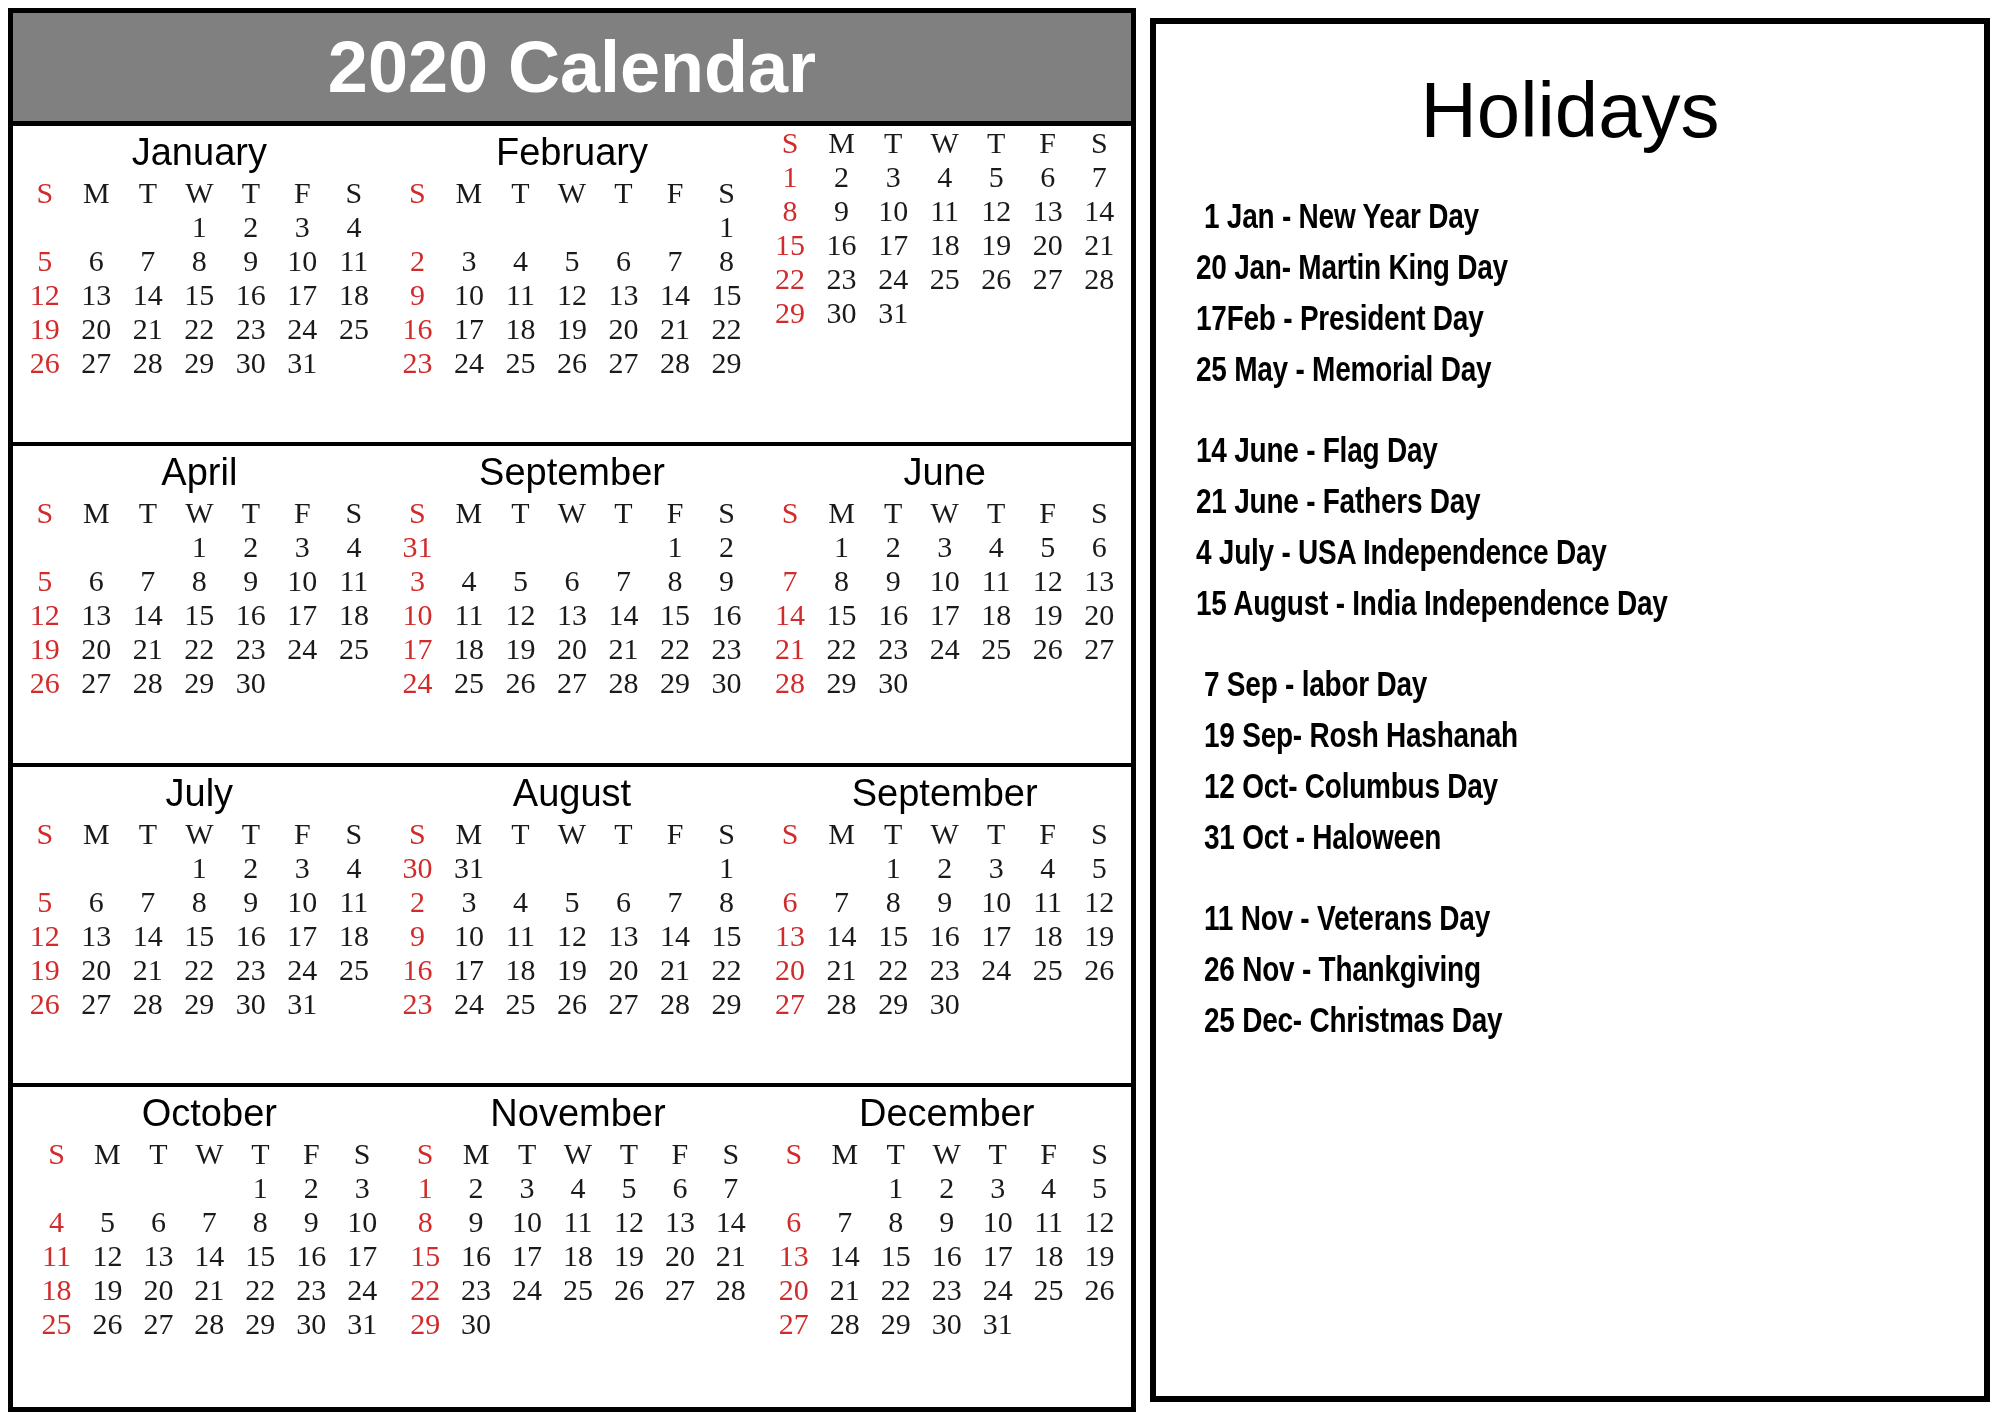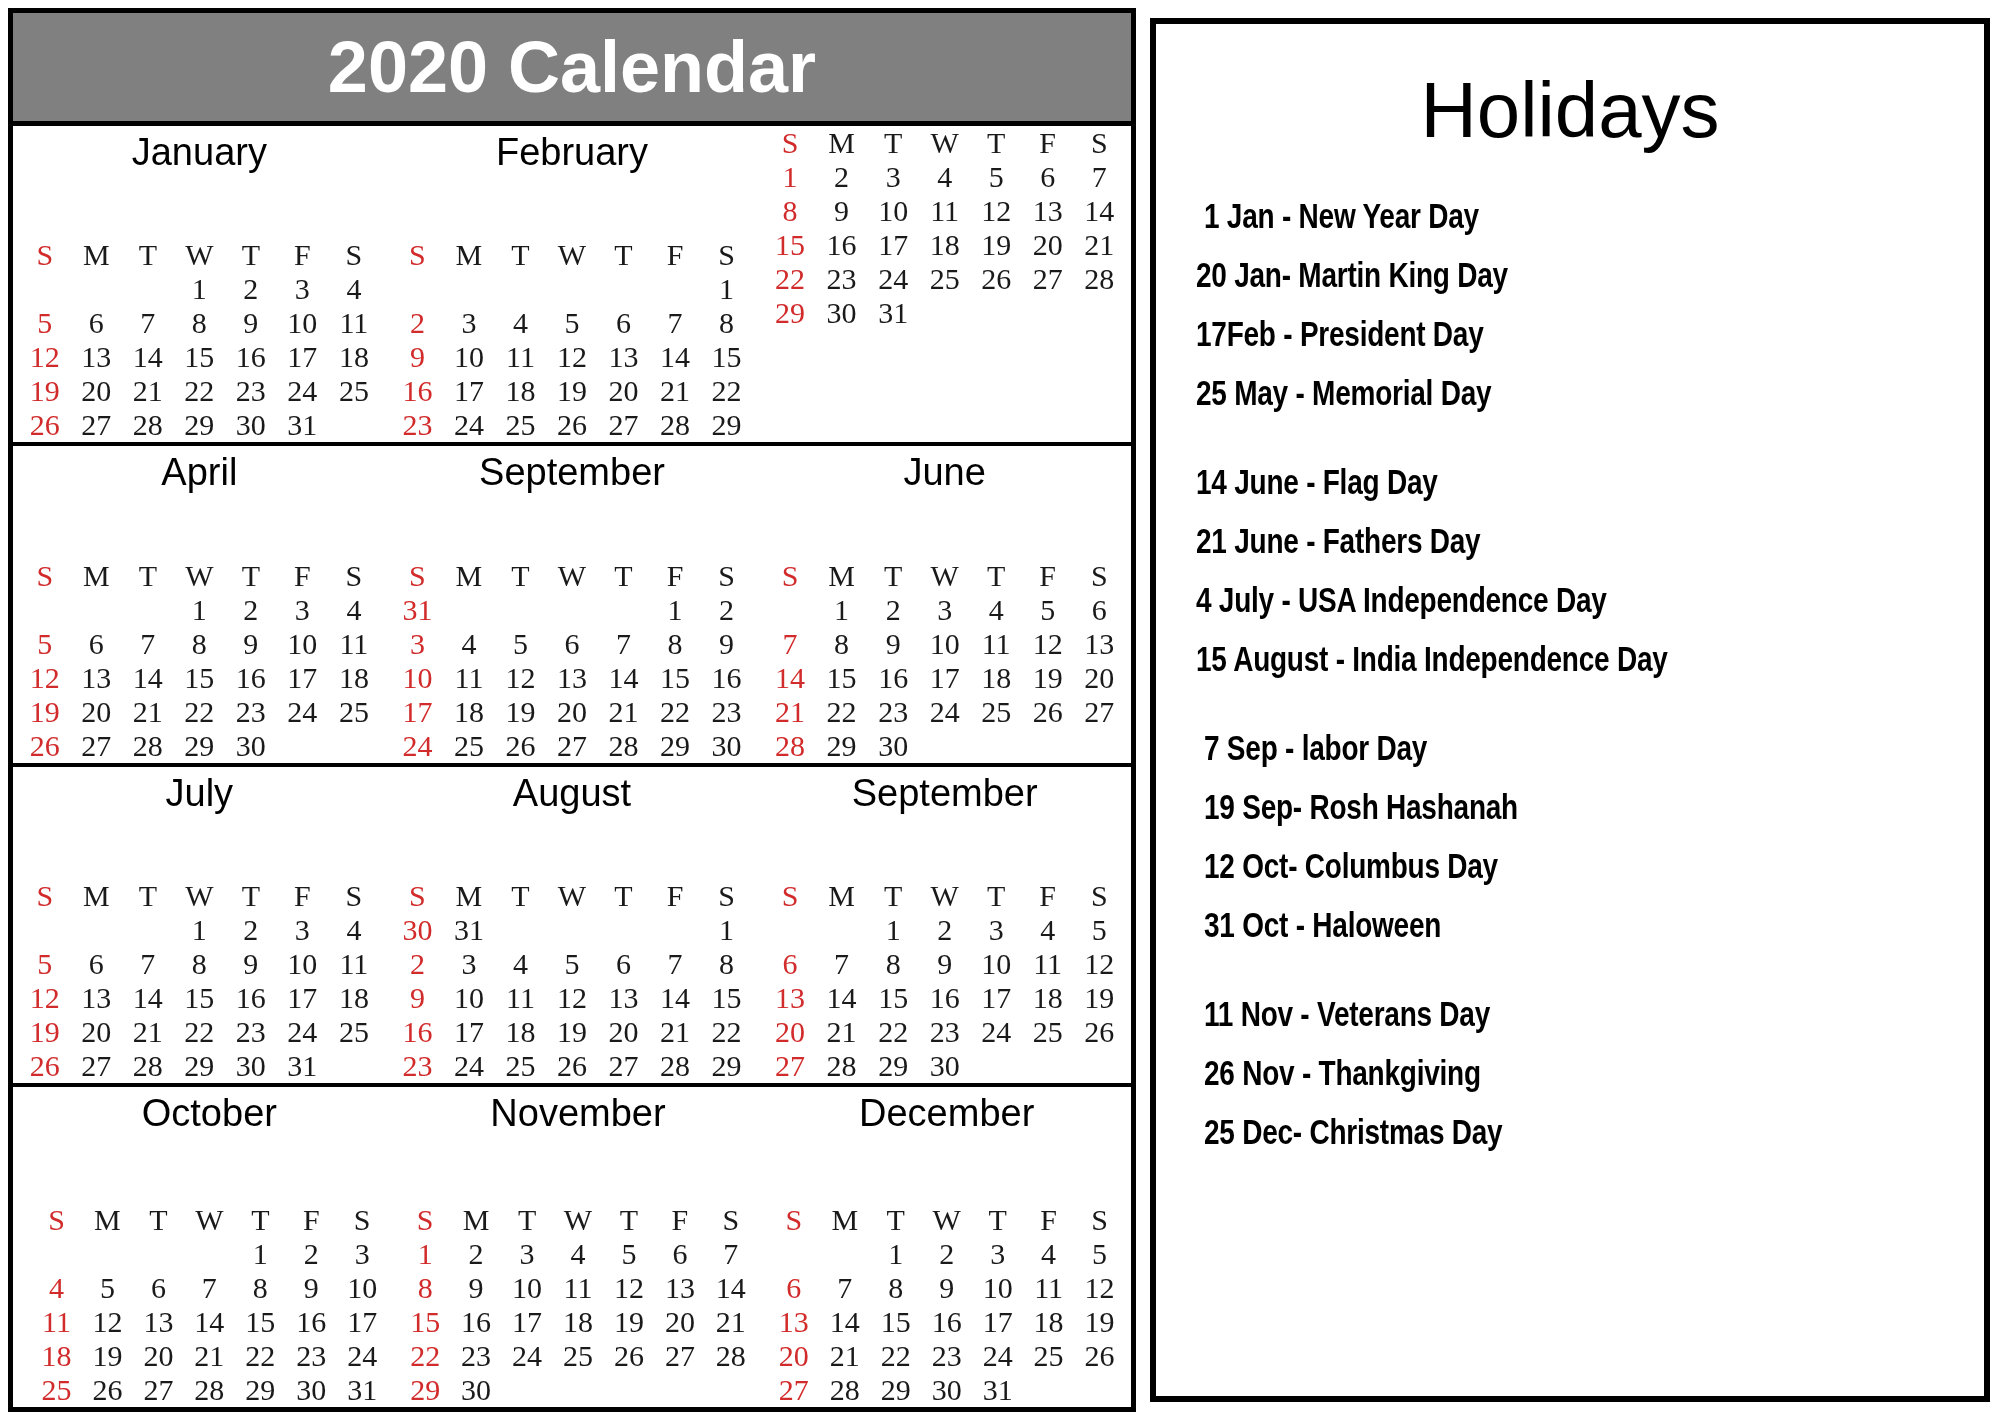--- a/index.html
+++ b/index.html
@@ -40,21 +40,21 @@
     display:flex;
     border-bottom:4px solid #000;
     box-sizing:border-box;
   }
   .quarter-row:last-child{border-bottom:none;padding-left:12px;}
   .month{
     flex:1 1 33.3333%;
     position:relative;
     box-sizing:border-box;
     padding:0 6px;
-    display:flex;flex-direction:column;justify-content:space-between;
+    display:flex;flex-direction:column;
   }
   .month-name{
     text-align:center;
     font-family:"Liberation Sans", sans-serif;
     font-weight:normal;
     font-size:38px;
     line-height:48px;
     color:#000;
     padding-top:2px;
     white-space:nowrap;
@@ -101,21 +101,20 @@
     font-family:"Liberation Sans", sans-serif;
     font-weight:normal;
     font-size:78px;
     line-height:92px;
     color:#000;
     margin:22px 0 34px 0;
   }
   .holiday-list{
     display:flex;flex-direction:column;
     padding-left:14px;
-    gap:8px;
   }
   .holiday-item{
     font-family:"Liberation Sans Narrow","Liberation Sans", sans-serif;
     font-size:35px;
     line-height:51px;
     color:#000;
     font-weight:bold;
     transform:scaleX(0.80);
     transform-origin:left center;
     white-space:nowrap;

